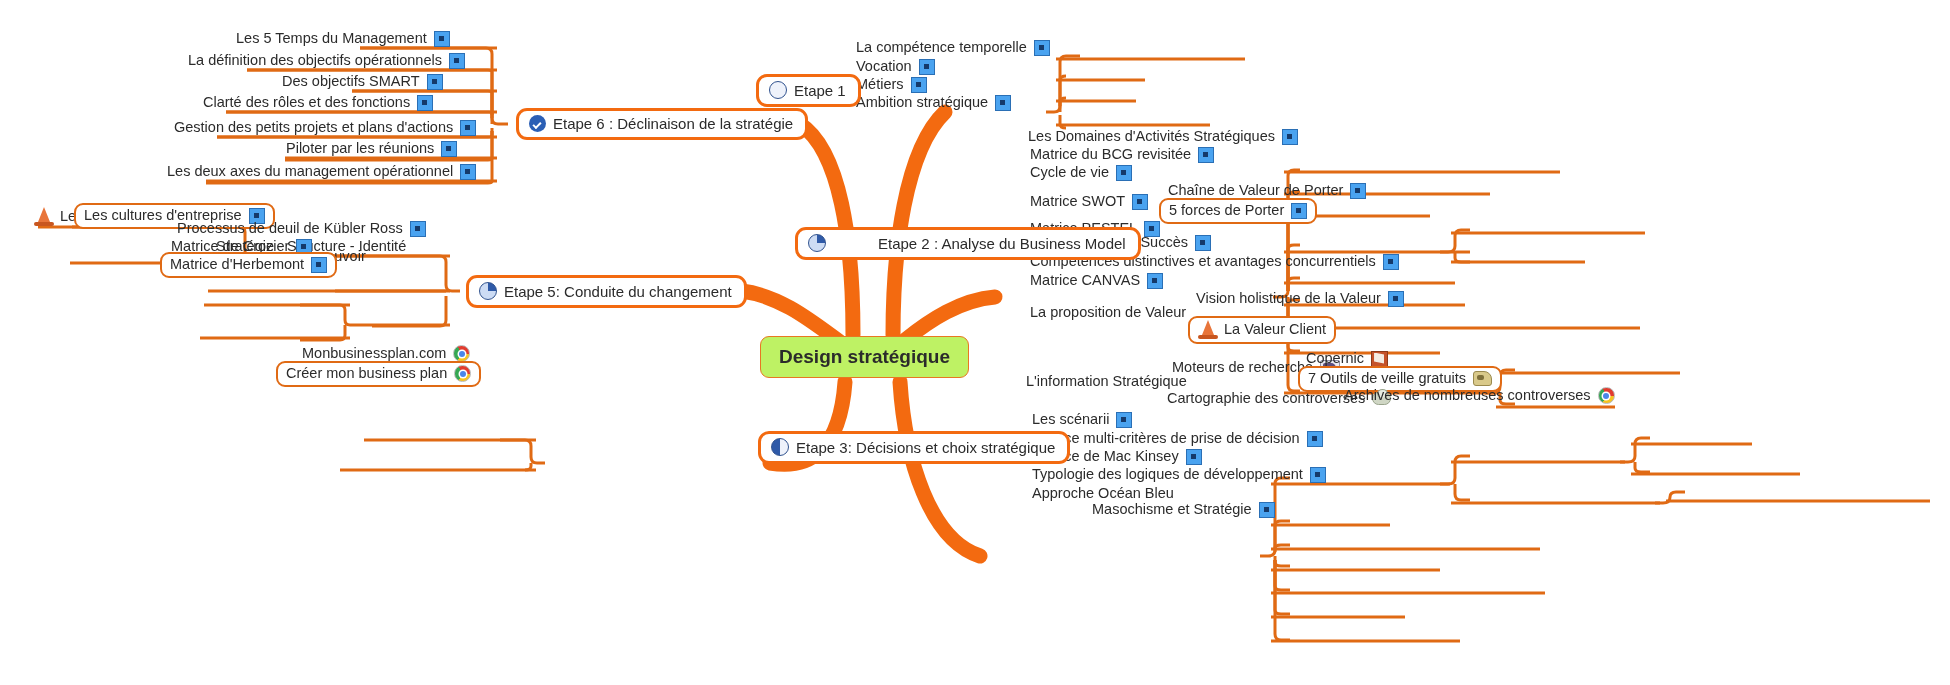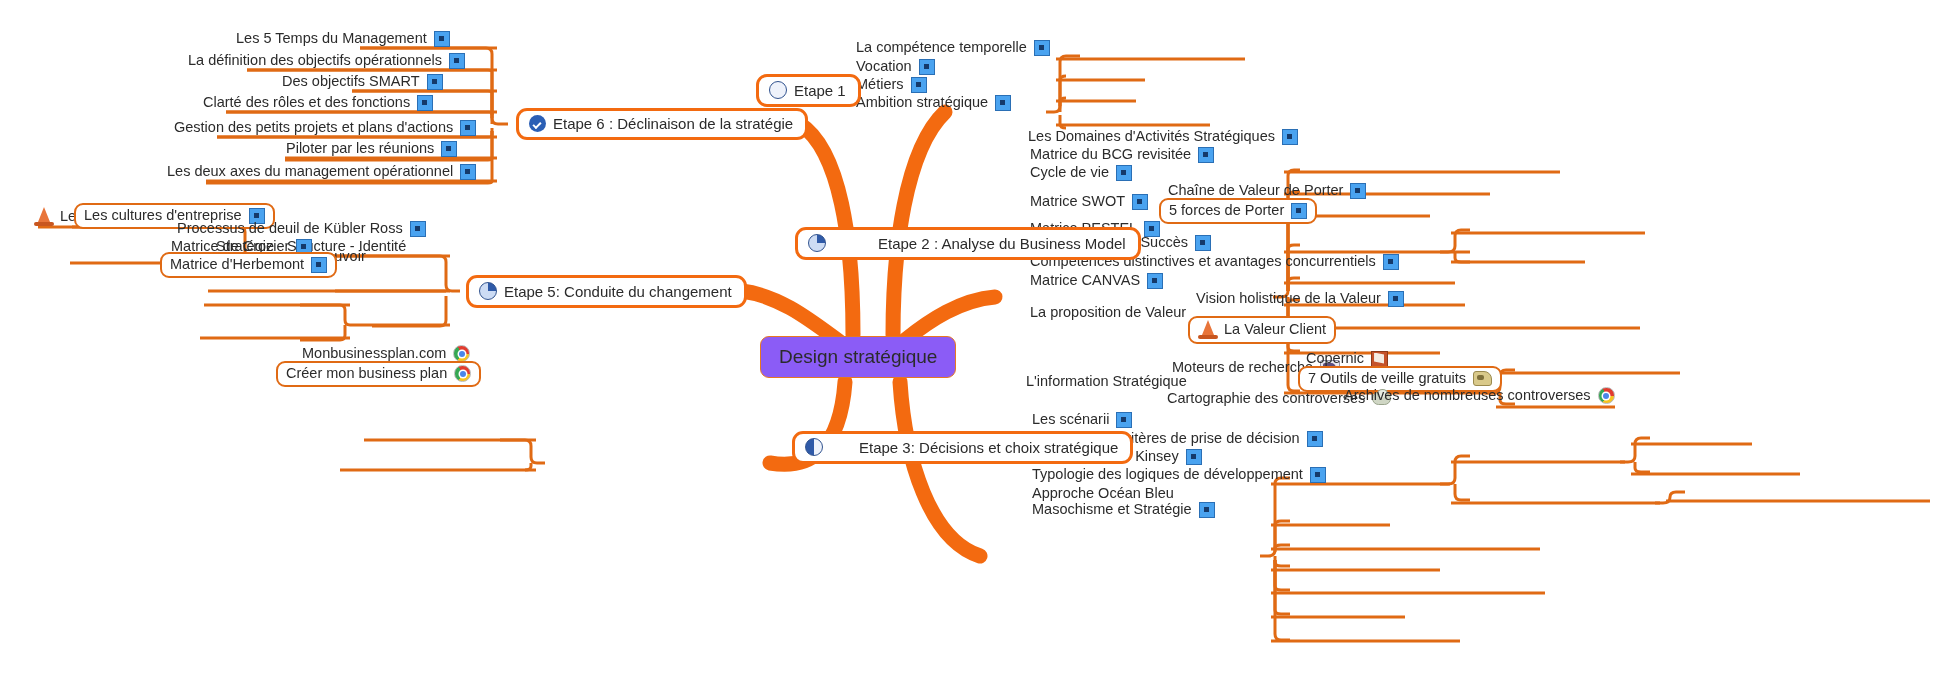--- a/index.html
+++ b/index.html
@@ -20,24 +20,24 @@
     display:flex;
     align-items:center;
     box-sizing:border-box;
   }
   .lbl{color:#2b2b2b;}
 
   
   .root{
     border:1.5px solid #E87722;
     border-radius:9px;
-    background:#8b5cf6;
+    background:#bef264;
     padding:9px 18px;
     font-size:19px;
-    font-weight:normal;
+    font-weight:bold;
     color:#3a3a3a;
     box-shadow:0 0 0 0 rgba(0,0,0,0);
   }
 
   
   .main{
     border:3.5px solid #F36A10;
     border-radius:11px;
     background:#fff;
     padding:4px 12px 5px 10px;
@@ -491,21 +491,21 @@
   </div>
   <div class="node leaf" style="left:1192px;top:290px;">
     <span class="lbl">Vision holistique de la Valeur</span>
     <span class="ico ico-note"></span>
   </div>
   <div class="node leaf pill" style="left:1188px;top:316px;">
     <span class="ico ico-cone"></span>
     <span class="lbl">La Valeur Client</span>
   </div>
 
-  <div class="node main" style="left:792px;top:431px;gap:29px;">
+  <div class="node main" style="left:758px;top:431px;">
     <span class="ico ico-moon moon-half"></span>
     <span class="lbl">Etape 3: Décisions et choix stratégique</span>
   </div>
 
   <div class="node leaf" style="left:1022px;top:373px;">
     <span class="lbl">L'information Stratégique</span>
   </div>
   <div class="node leaf" style="left:1168px;top:359px;">
     <span class="lbl">Moteurs de recherche</span>
     <span class="ico ico-dog"></span>
@@ -539,18 +539,18 @@
     <span class="lbl">Matrice de Mac Kinsey</span>
     <span class="ico ico-note"></span>
   </div>
   <div class="node leaf" style="left:1028px;top:466px;">
     <span class="lbl">Typologie des logiques de développement</span>
     <span class="ico ico-note"></span>
   </div>
   <div class="node leaf" style="left:1028px;top:485px;">
     <span class="lbl">Approche Océan Bleu</span>
   </div>
-  <div class="node leaf" style="left:1028px;top:501px;">
+  <div class="node leaf" style="left:1088px;top:501px;">
     <span class="lbl">Masochisme et Stratégie</span>
     <span class="ico ico-note"></span>
   </div>
 
 </div>
 
 </body></html>

